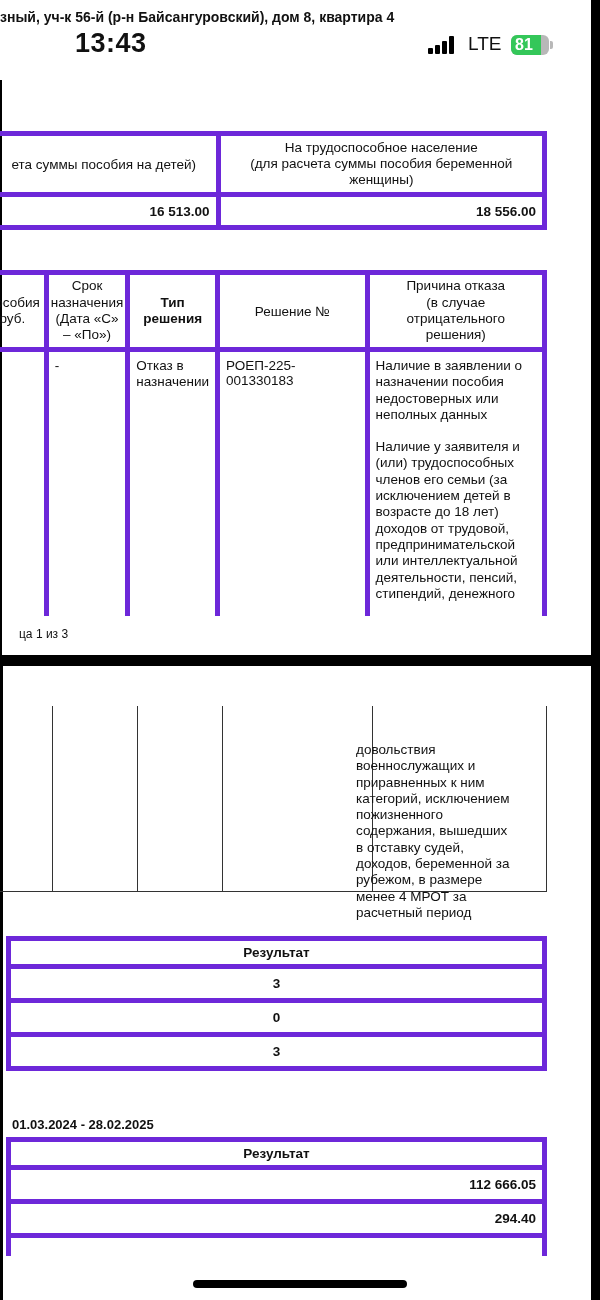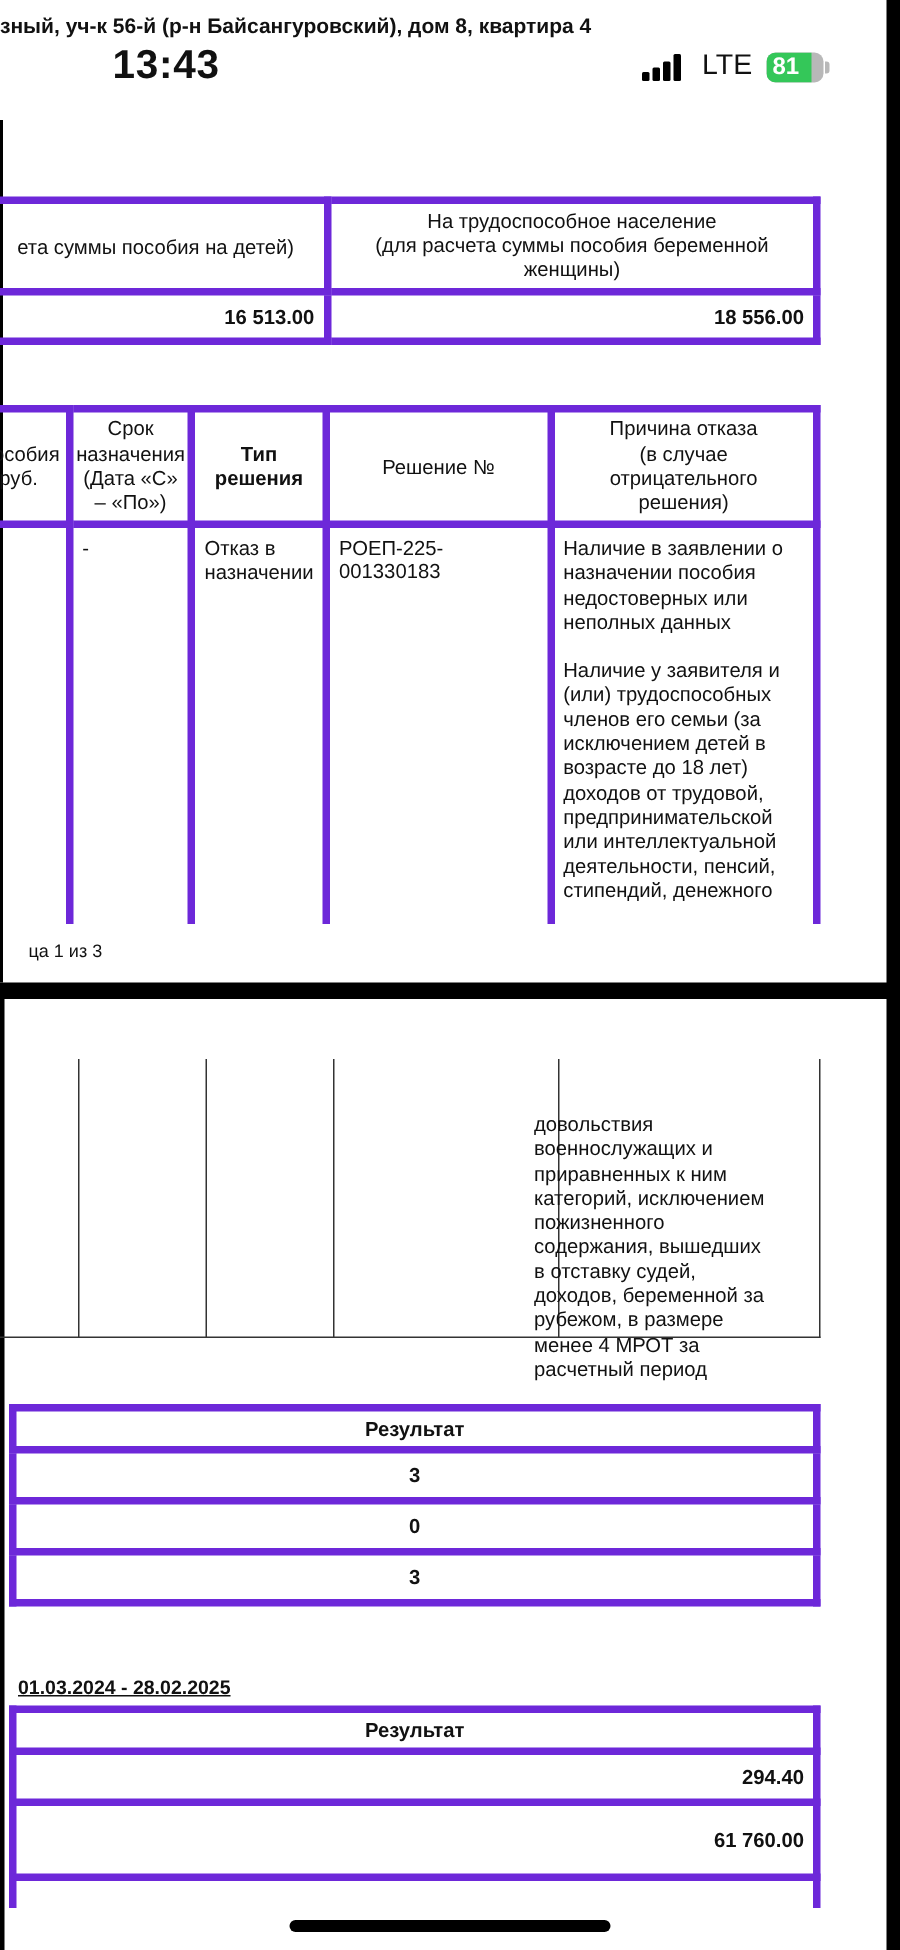--- a/index.html
+++ b/index.html
@@ -29,21 +29,21 @@
   table.doc { position:absolute; border-collapse:collapse; font-size:13.5px; }
   table.doc td { border:5px solid #6d28d9; padding:0 6px; }
   .c { text-align:center; }
   .r { text-align:right; }
   .b { font-weight:bold; }
   .vt { vertical-align:top; }
   .vm { vertical-align:middle; }
   .lines { line-height:16.3px; }
 
   .footer-page { position:absolute; left:0; top:627px; font-size:12px;padding-left:19px; }
-  .period { position:absolute; left:12px; top:1117px; font-size:13px; font-weight:bold;text-decoration:underline; }
+  .period { position:absolute; left:12px; top:1117px; font-size:13px; font-weight:bold; }
   .home-indicator { position:absolute; left:193px; top:1280px; width:214px; height:8px; border-radius:4px; background:#000; }
   .vline { position:absolute; width:1px; background:#333; }
   .hline { position:absolute; height:1px; background:#333; }
 </style>
 </head>
 <body>
 
 <div class="addr">зный, уч-к 56-й (р-н Байсангуровский), дом 8, квартира 4</div>
 <div class="time">13:43</div>
 <div class="signal">
@@ -176,24 +176,24 @@
 </tbody>
   </table>
 
 <div class="period">01.03.2024 -  28.02.2025</div>
 <table class="doc" style="left:6px; top:1137px; width:541px;">
   <tbody>
       <tr style="height:28px;">
     <td class="c b">Результат</td>
   </tr>
   <tr style="height:34px;">
+        <td class="r b">112 666.05</td>
+      </tr>
+  <tr style="height:34px;">
         <td class="r b">294.40</td>
-      </tr>
-  <tr style="height:50px;">
-        <td class="r b">61 760.00</td>
       </tr>
   <tr style="height:20px;">
         <td style="border-bottom:none;"></td>
       </tr>
 </tbody>
   </table>
 
 <div class="home-indicator"></div>
 
 </body></html>

